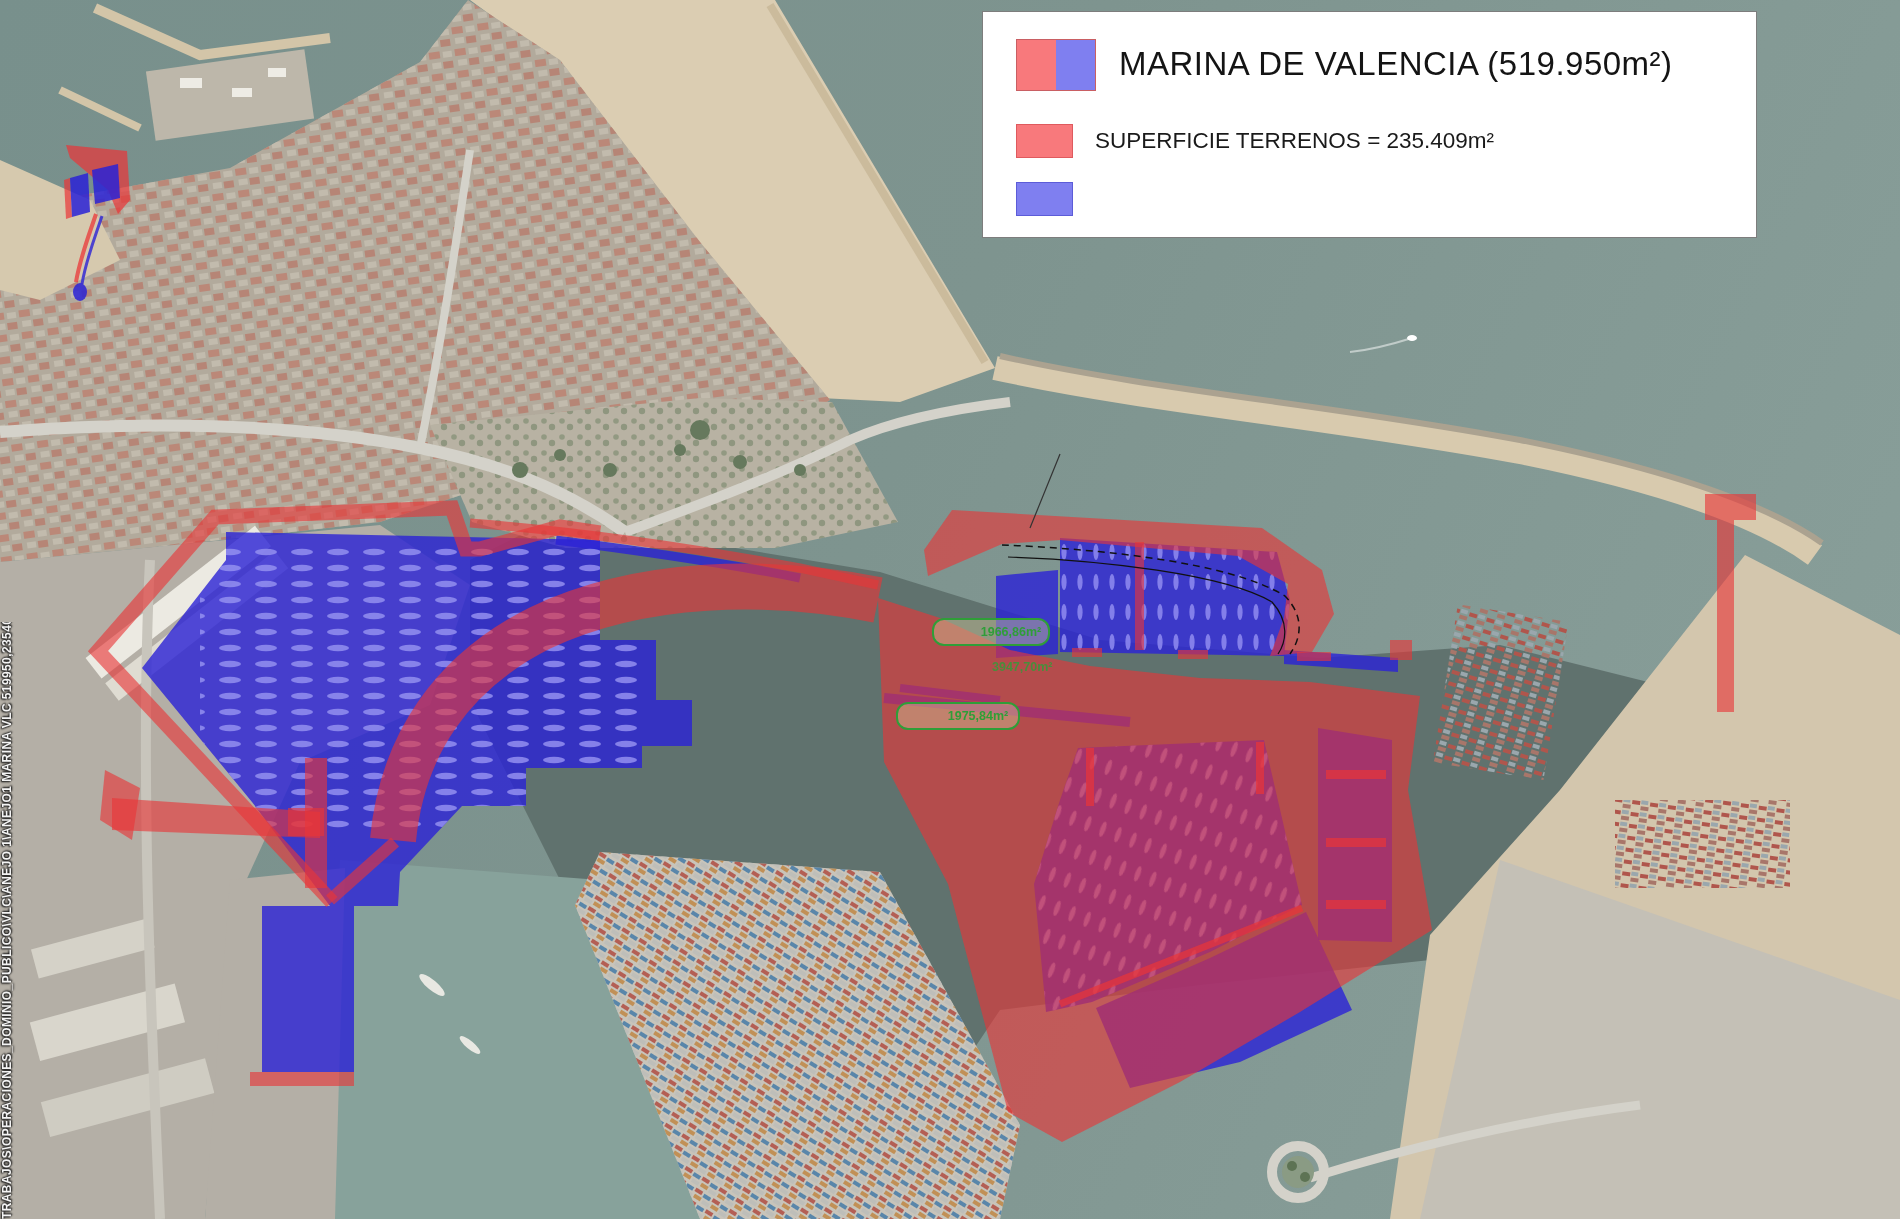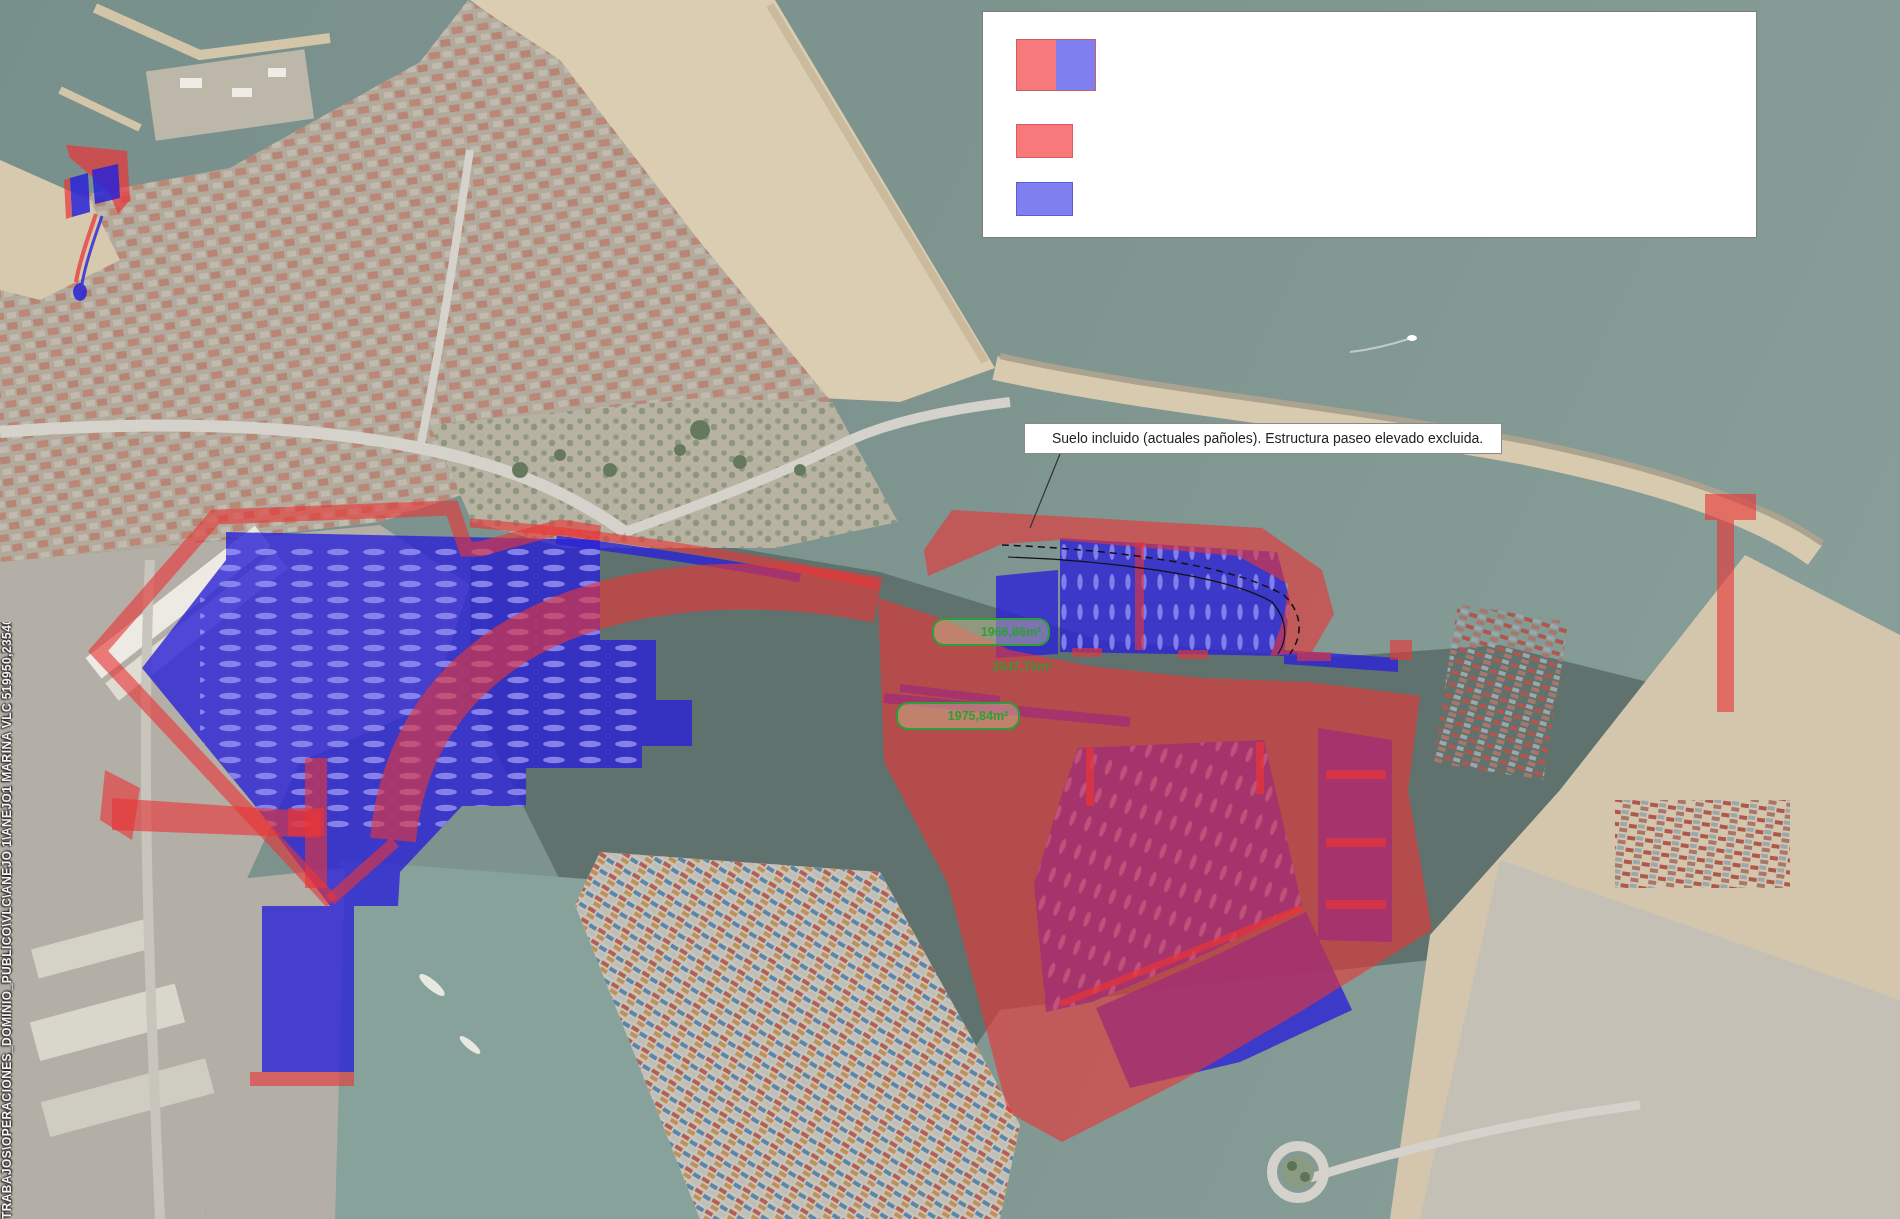--- a/index.html
+++ b/index.html
@@ -265,25 +265,24 @@
   <div class="aLabel blob" style="left:932px;top:618px;width:74px;height:24px;">
     <span>1966,86m²</span>
   </div>
   <div class="aLabel free" style="left:992px;top:660px;">
     <span>3947,70m²</span>
   </div>
   <div class="aLabel blob" style="left:896px;top:702px;width:80px;height:24px;">
     <span>1975,84m²</span>
   </div>
 
-  <div class="note">
-    <span>Suelo incluido (actuales pañoles). Estructura paseo elevado excluida.</span>
-  </div>
 
   <div class="legend">
     <div class="titleSwatch"></div>
+    <div class="titleText">MARINA DE VALENCIA (519.950m²)</div>
     <div class="swRed"></div>
+    <div class="rowText r1">SUPERFICIE TERRENOS = 235.409m²</div>
     <div class="swBlue"></div>
   </div>
 
   <div class="filePath">TRABAJOS\OPERACIONES_DOMINIO_PUBLICO\VLC\ANEJO 1\ANEJO1 MARINA VLC 519950,235409 284541m².dwg</div>
 
 </div>
 
 </body></html>

